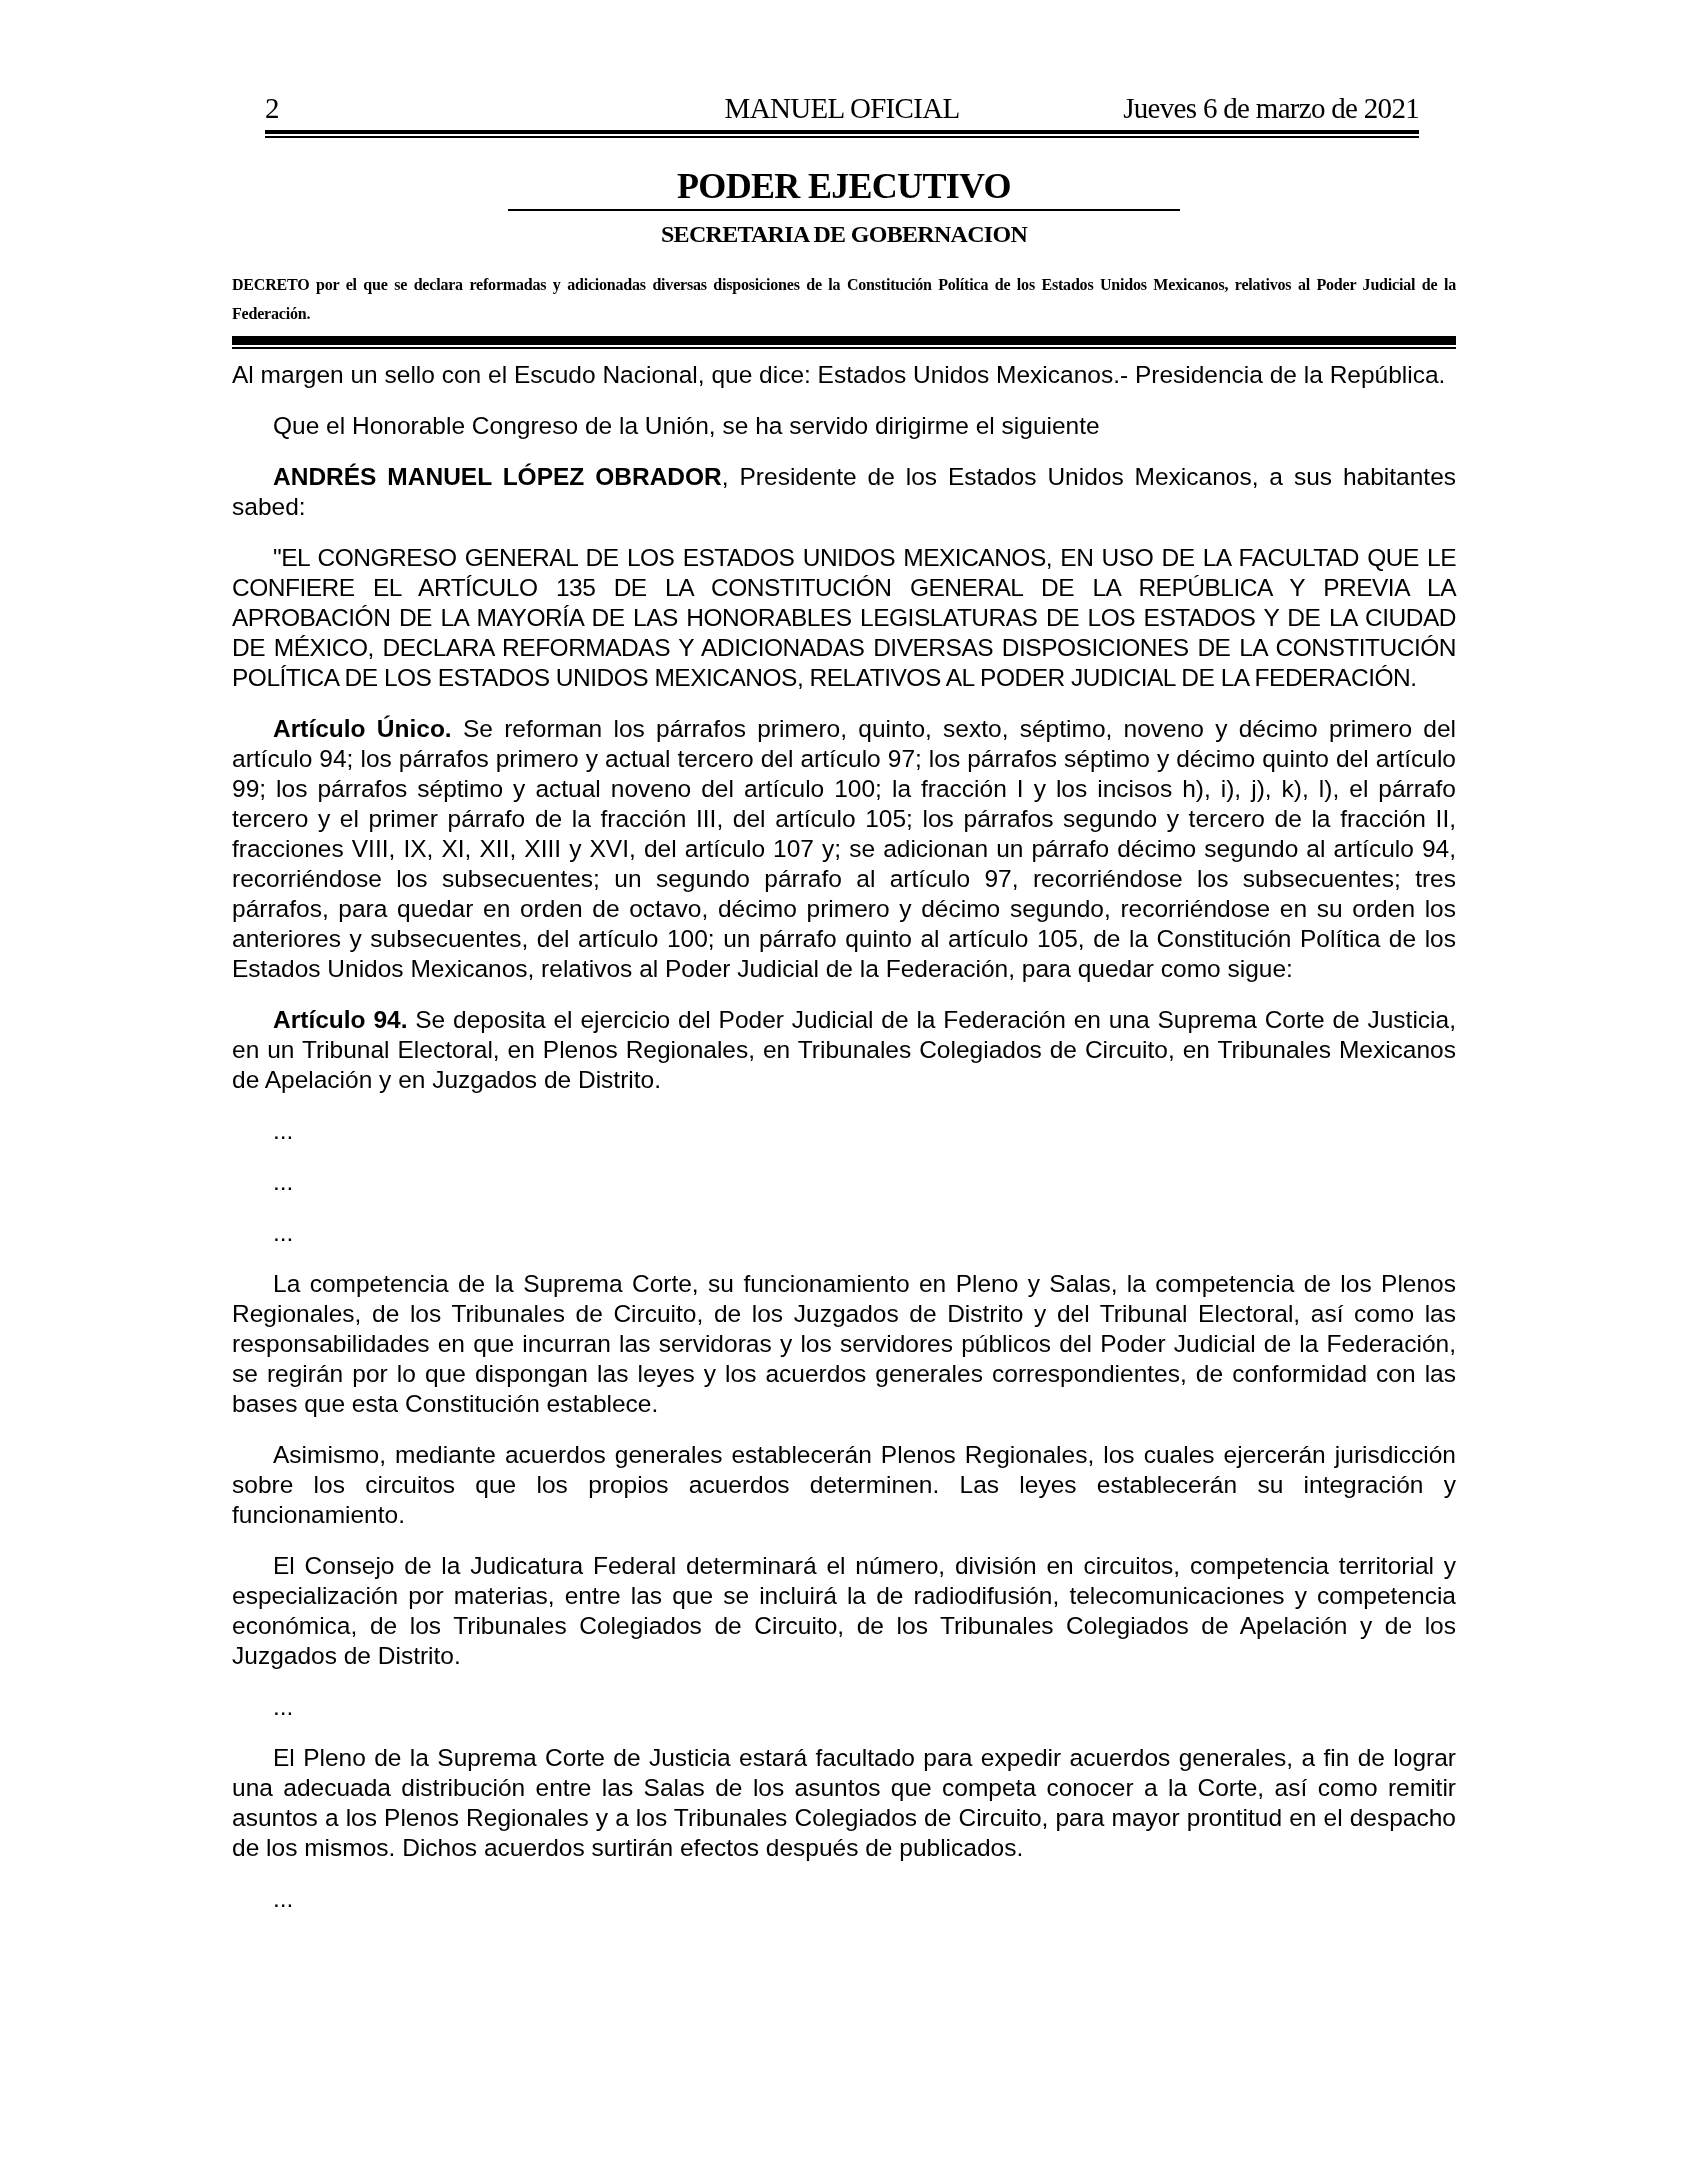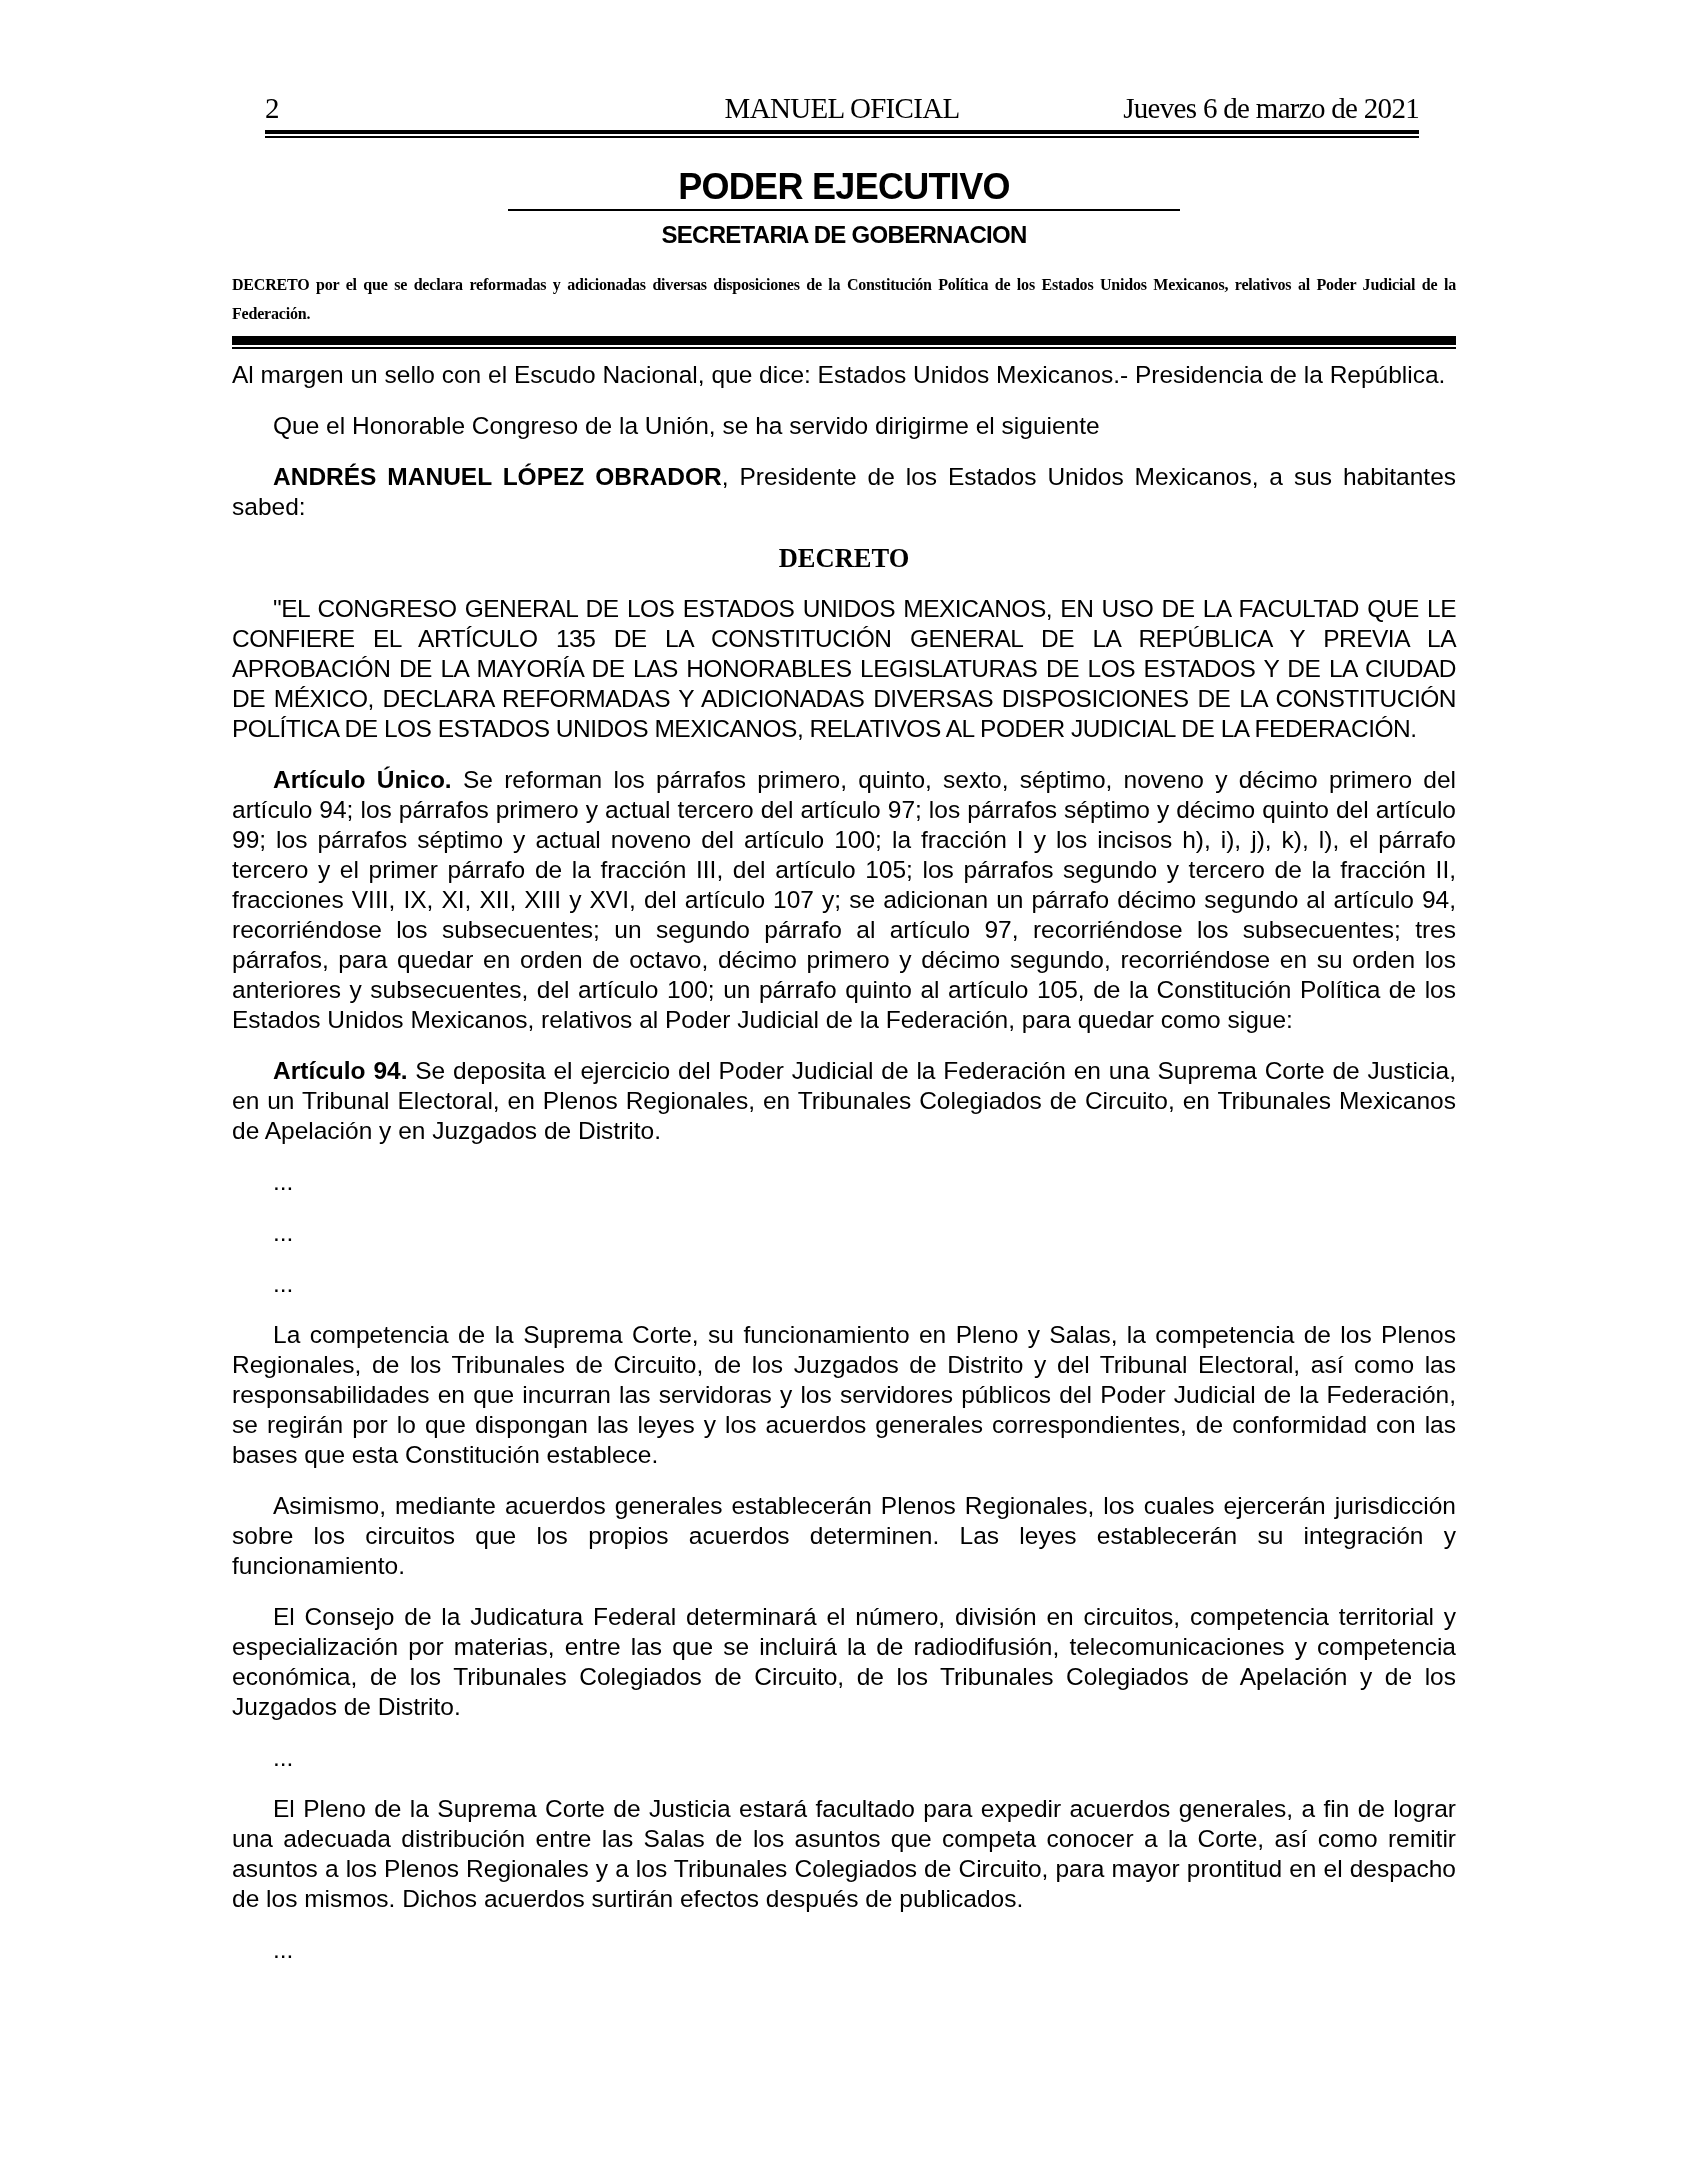--- a/index.html
+++ b/index.html
@@ -18,21 +18,21 @@
     font-family:"Liberation Serif","DejaVu Serif",serif;
     font-size:29px;letter-spacing:-0.7px;line-height:34px;
   }
   .header-row .hdr-center{text-align:center;}
   .header-row .hdr-right{text-align:right;}
   .header-rule{margin-left:33px;width:1154px;margin-top:5.3px;}
   .header-rule .r1{height:3.3px;background:#000;}
   .header-rule .r2{height:2.6px;background:#000;margin-top:2px;}
 
   
-  .masthead{text-align:center;font-family:Liberation Sans, sans-serif;font-weight:bold;}
+  .masthead{text-align:center;font-family:Liberation Serif, serif;font-weight:bold;}
   .power{font-size:36px;line-height:37px;margin-top:30px;letter-spacing:-0.7px;}
   .power-underline{width:672px;height:0;border-bottom:2.6px solid #000;margin:4px auto 5.3px auto;}
   .ministry{font-size:24px;line-height:37px;letter-spacing:-0.7px;}
 
   
   .summary{
     margin-top:17px;
     font-family:"Liberation Serif","DejaVu Serif",serif;
     font-weight:bold;font-size:16px;line-height:29px;
     text-align:justify;letter-spacing:-0.2px;
@@ -77,21 +77,20 @@
   <div class="summary">DECRETO por el que se declara reformadas y adicionadas diversas disposiciones de la Constitución Política de los Estados Unidos Mexicanos, relativos al Poder Judicial de la Federación.</div>
   <div class="summary-rule">
     <div class="sr1"></div>
     <div class="sr2"></div>
   </div>
 
   <div class="doc-body">
       <p class=""><span>Al margen un sello con el Escudo Nacional, que dice: Estados Unidos Mexicanos.- Presidencia de la República.</span></p>
       <p class="indent"><span>Que el Honorable Congreso de la Unión, se ha servido dirigirme el siguiente</span></p>
       <p class="indent"><span class="b">ANDRÉS MANUEL LÓPEZ OBRADOR</span><span>, Presidente de los Estados Unidos Mexicanos, a sus habitantes sabed:</span></p>
-      <p class="center serif-heading"><span class="b">DECRETO</span></p>
       <p class="indent caps"><span>"EL CONGRESO GENERAL DE LOS ESTADOS UNIDOS MEXICANOS, EN USO DE LA FACULTAD QUE LE CONFIERE EL ARTÍCULO 135 DE LA CONSTITUCIÓN GENERAL DE LA REPÚBLICA Y PREVIA LA APROBACIÓN DE LA MAYORÍA DE LAS HONORABLES LEGISLATURAS DE LOS ESTADOS Y DE LA CIUDAD DE MÉXICO, DECLARA REFORMADAS Y ADICIONADAS DIVERSAS DISPOSICIONES DE LA CONSTITUCIÓN POLÍTICA DE LOS ESTADOS UNIDOS MEXICANOS, RELATIVOS AL PODER JUDICIAL DE LA FEDERACIÓN.</span></p>
       <p class="indent"><span class="b">Artículo Único.</span><span> Se reforman los párrafos primero, quinto, sexto, séptimo, noveno y décimo primero del artículo 94; los párrafos primero y actual tercero del artículo 97; los párrafos séptimo y décimo quinto del artículo 99; los párrafos séptimo y actual noveno del artículo 100; la fracción I y los incisos h), i), j), k), l), el párrafo tercero y el primer párrafo de la fracción III, del artículo 105; los párrafos segundo y tercero de la fracción II, fracciones VIII, IX, XI, XII, XIII y XVI, del artículo 107 y; se adicionan un párrafo décimo segundo al artículo 94, recorriéndose los subsecuentes; un segundo párrafo al artículo 97, recorriéndose los subsecuentes; tres párrafos, para quedar en orden de octavo, décimo primero y décimo segundo, recorriéndose en su orden los anteriores y subsecuentes, del artículo 100; un párrafo quinto al artículo 105, de la Constitución Política de los Estados Unidos Mexicanos, relativos al Poder Judicial de la Federación, para quedar como sigue:</span></p>
       <p class="indent"><span class="b">Artículo 94.</span><span> Se deposita el ejercicio del Poder Judicial de la Federación en una Suprema Corte de Justicia, en un Tribunal Electoral, en Plenos Regionales, en Tribunales Colegiados de Circuito, en Tribunales Mexicanos de Apelación y en Juzgados de Distrito.</span></p>
       <p class="indent"><span>...</span></p>
       <p class="indent"><span>...</span></p>
       <p class="indent"><span>...</span></p>
       <p class="indent"><span>La competencia de la Suprema Corte, su funcionamiento en Pleno y Salas, la competencia de los Plenos Regionales, de los Tribunales de Circuito, de los Juzgados de Distrito y del Tribunal Electoral, así como las responsabilidades en que incurran las servidoras y los servidores públicos del Poder Judicial de la Federación, se regirán por lo que dispongan las leyes y los acuerdos generales correspondientes, de conformidad con las bases que esta Constitución establece.</span></p>
       <p class="indent"><span>Asimismo, mediante acuerdos generales establecerán Plenos Regionales, los cuales ejercerán jurisdicción sobre los circuitos que los propios acuerdos determinen. Las leyes establecerán su integración y funcionamiento.</span></p>
       <p class="indent"><span>El Consejo de la Judicatura Federal determinará el número, división en circuitos, competencia territorial y especialización por materias, entre las que se incluirá la de radiodifusión, telecomunicaciones y competencia económica, de los Tribunales Colegiados de Circuito, de los Tribunales Colegiados de Apelación y de los Juzgados de Distrito.</span></p>
       <p class="indent"><span>...</span></p>

